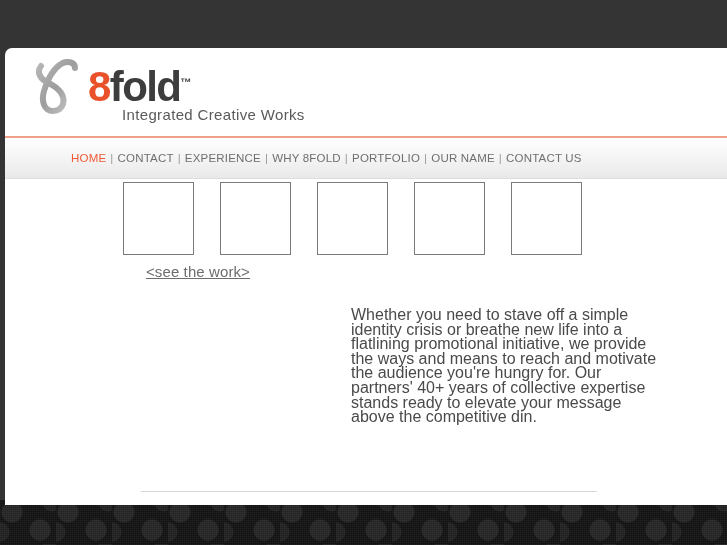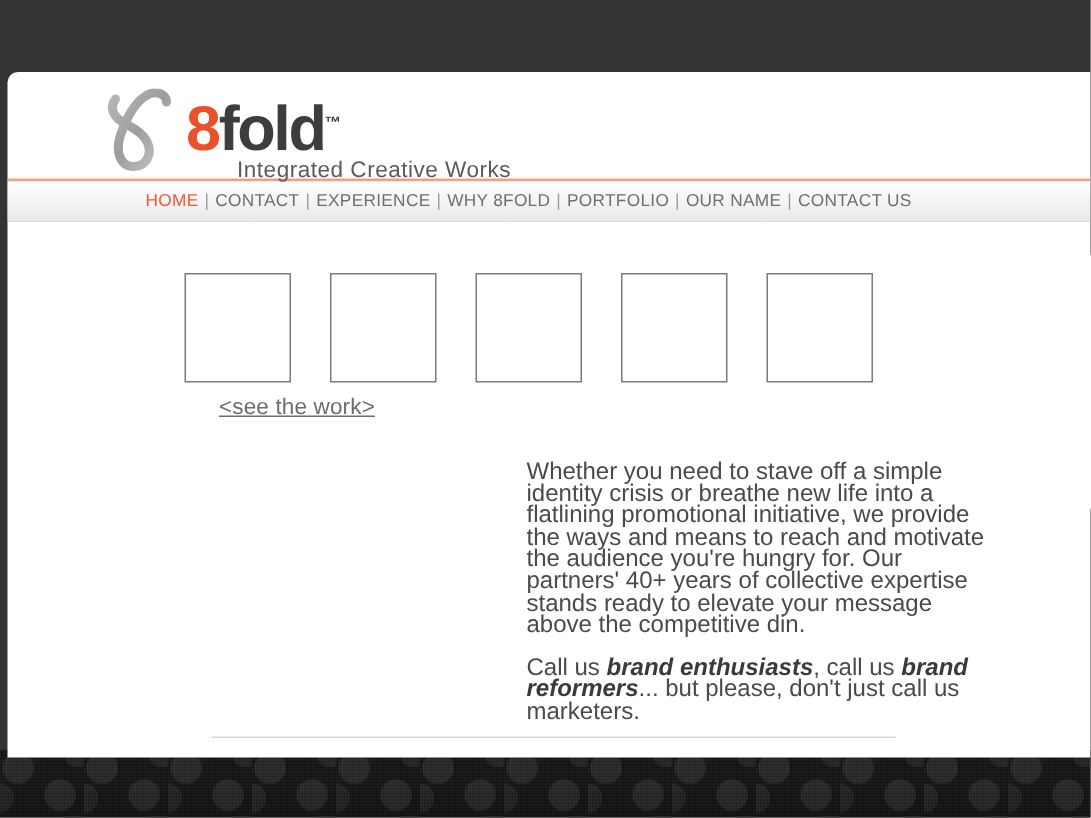--- a/index.html
+++ b/index.html
@@ -53,22 +53,21 @@
     width: 722px;
     height: 457px;
     background: #ffffff;
     border-top-left-radius: 7px;
     overflow: hidden;
   }
 
   
   #header {
     position: relative;
-    height: 71px;
-    margin-left: 36px;
+    height: 88px;
   }
   #logo {
     position: absolute;
     left: 29px;
     top: 11px;
     height: 58px;
     display: flex;
     align-items: flex-start;
   }
   #logo-mark {
@@ -109,26 +108,26 @@
     margin-left: 34px;
     white-space: nowrap;
   }
 
   
   #nav-rule {
     height: 2px;
     background: #f0a088;
   }
   #nav {
-    height: 27px;
+    height: 41px;
     background: linear-gradient(to bottom, #ffffff 0%, #f7f7f7 38%, #e9e9e9 100%);
     display: flex;
     align-items: center;
     justify-content: flex-start;
-    padding-left: 92px;
+    padding-left: 66px;
     box-sizing: border-box;
     border-bottom: 1px solid #dddddd;
   }
   #nav-list {
     display: flex;
     align-items: center;
     font-size: 11.5px;
     letter-spacing: .2px;
     color: #6f6f6f;
     white-space: nowrap;
@@ -261,18 +260,17 @@
     <div class="thumb"></div>
     <div class="thumb"></div>
     <div class="thumb"></div>
     <div class="thumb"></div>
   </div>
 
   <a id="see-the-work" href="#">&lt;see the work&gt;</a>
 
   <div id="copy">
     <p>Whether you need to stave off a simple identity crisis or breathe new life into a flatlining promotional initiative, we provide the ways and means to reach and motivate the audience you're hungry for. Our partners' 40+ years of collective expertise stands ready to elevate your message above the competitive din.</p>
-    <p><span>Call us </span><em>brand enthusiasts</em><span>, call us </span><em>brand reformers</em><span>... but please, don't just call us marketers.</span></p>
   </div>
 
   <div id="divider"></div>
 
 </div>
 
 </body></html>

